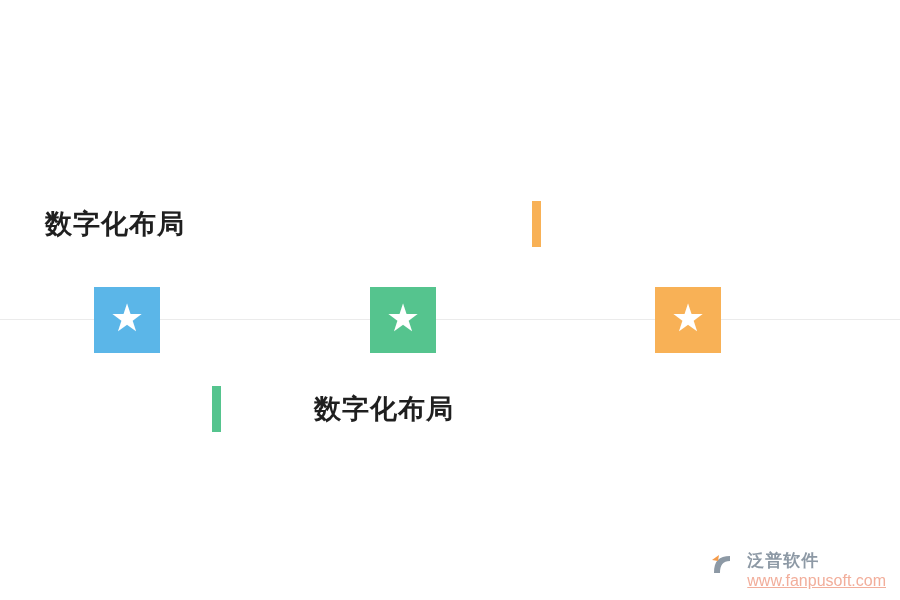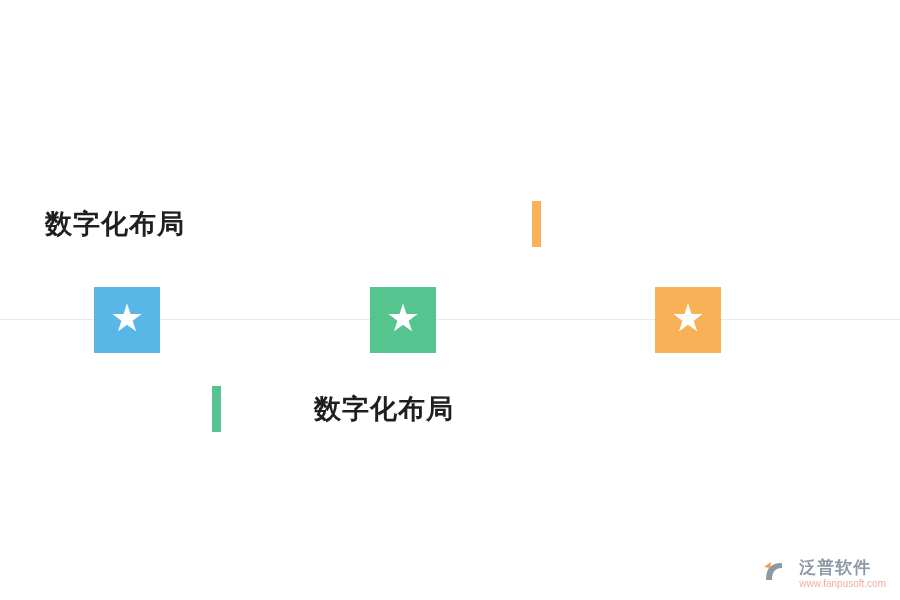--- a/index.html
+++ b/index.html
@@ -32,21 +32,21 @@
   }
   .accent-orange{left:532px;top:201px;}
   .accent-green{left:212px;top:386px;}
   .watermark{
     position:absolute;right:14px;bottom:10px;
     display:flex;align-items:flex-start;gap:15px;
   }
   .wm-icon{width:22px;height:22px;margin-top:2px;}
   .wm-text{display:flex;flex-direction:column;align-items:flex-start;}
   .wm-brand{font-size:17px;font-weight:bold;color:#8d99a5;letter-spacing:1px;line-height:1.15;}
-  .wm-url{font-size:10px;color:#f2ae9b;line-height:1.2;}
+  .wm-url{font-size:16px;color:#f2ae9b;line-height:1.2;text-decoration:underline;}
 </style>
 </head>
 <body>
 
 <div class="stage">
 
   <div class="axis"></div>
 
   <div class="lbl lbl-1">
     <span>数字化布局</span>

